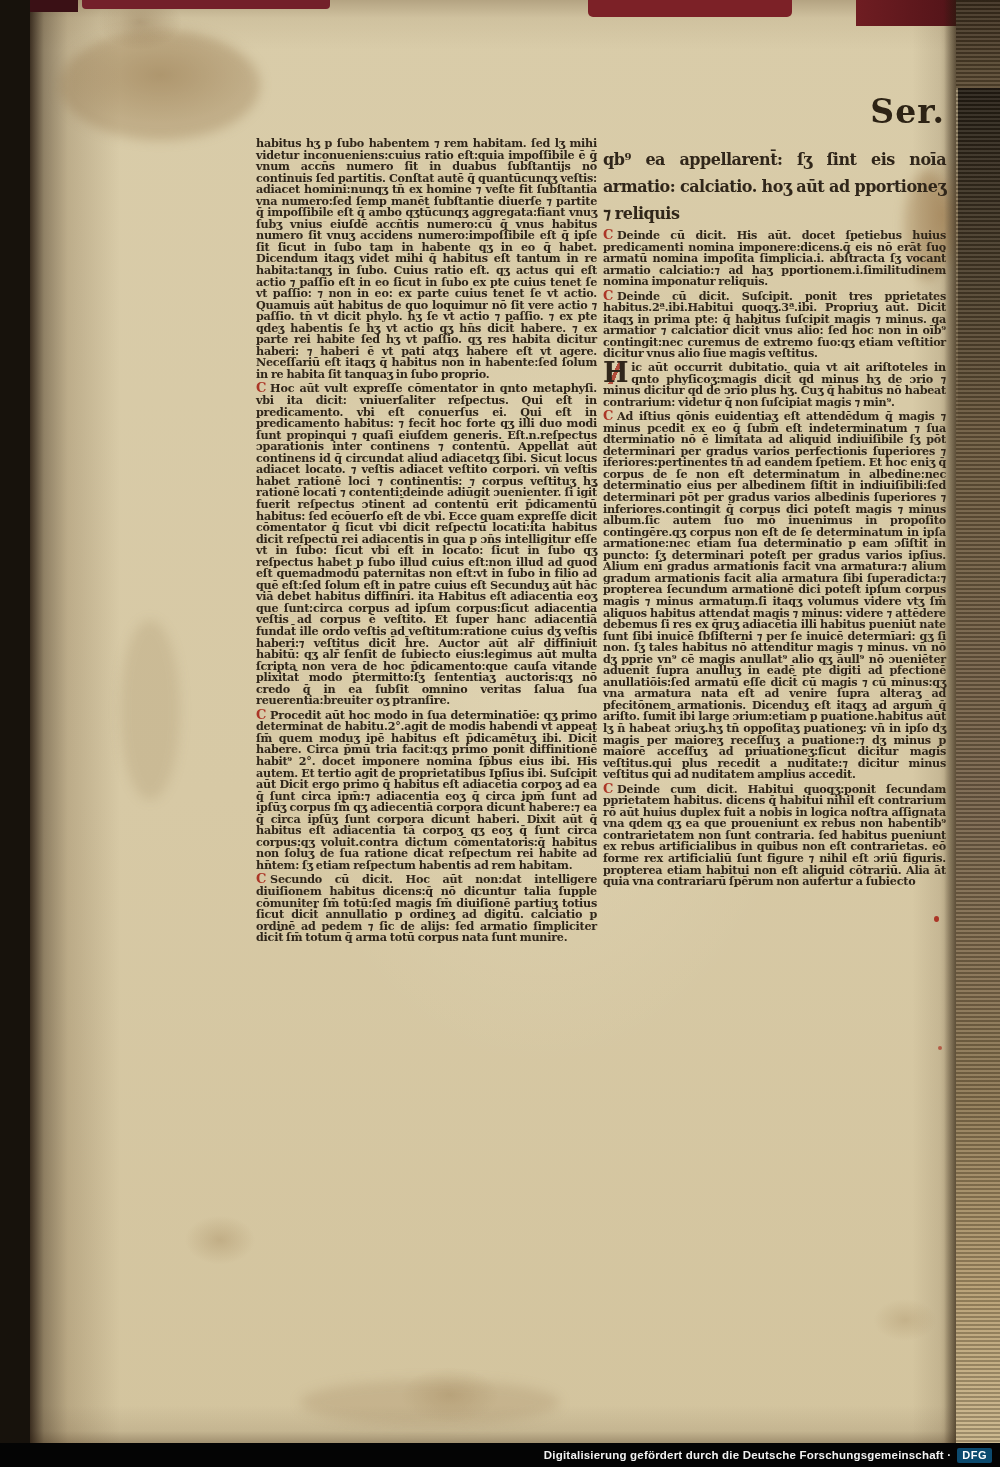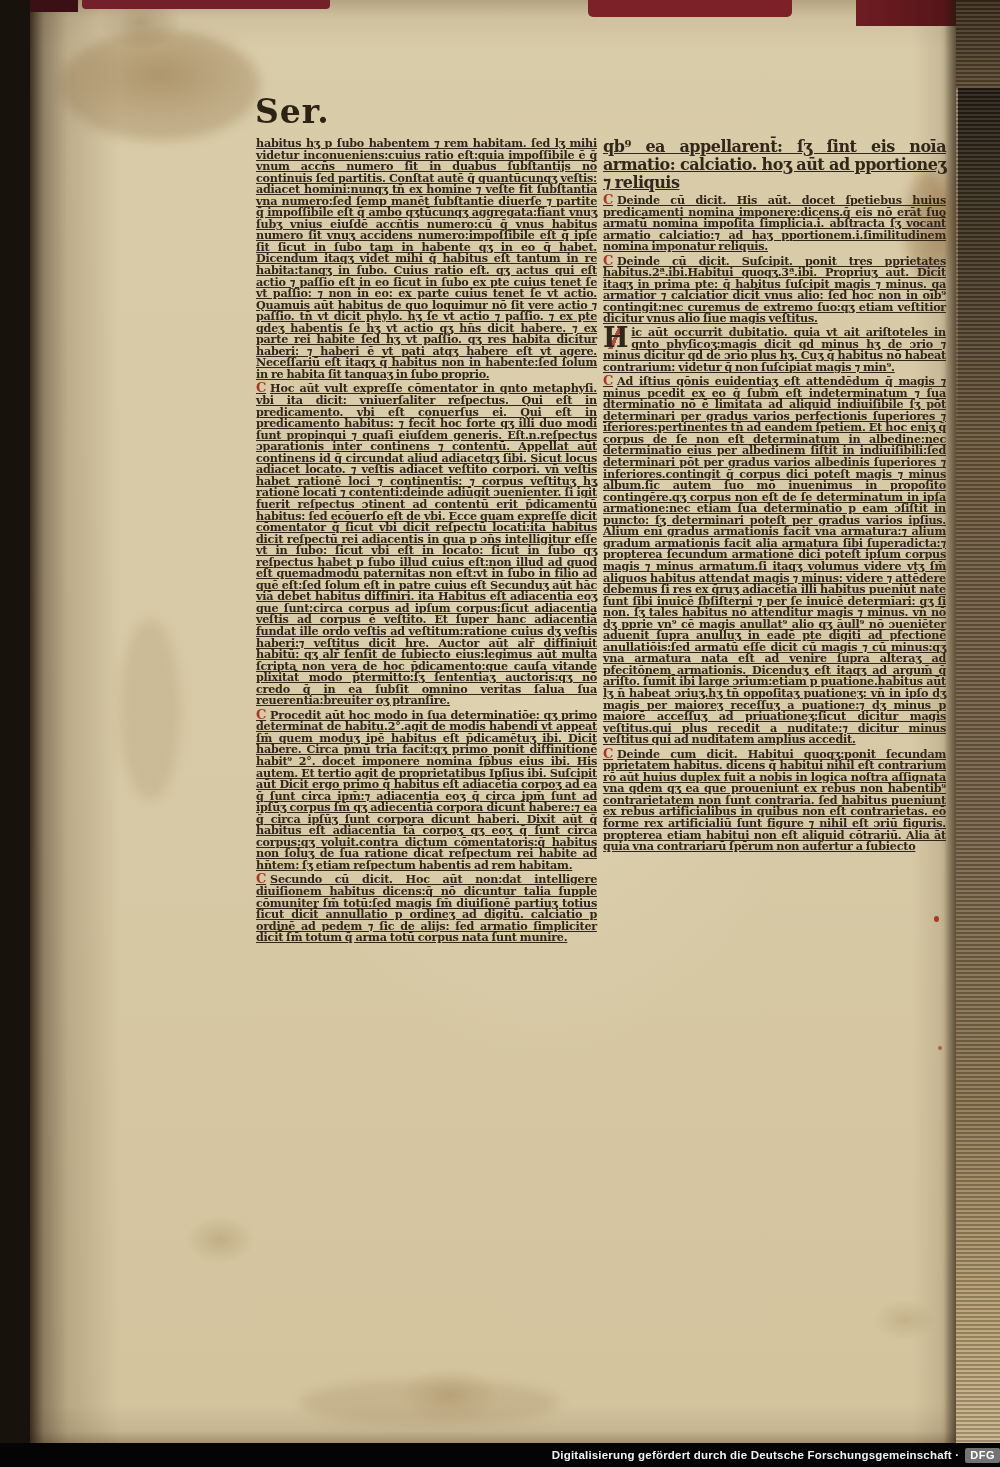--- a/index.html
+++ b/index.html
@@ -30,42 +30,42 @@
   .fore-edge{
     position:absolute;left:956px;top:0;width:44px;height:1467px;
     background:
       repeating-linear-gradient(180deg, rgba(0,0,0,.22) 0 2px, rgba(255,255,255,.08) 2px 4px),
       linear-gradient(180deg,#3c2e1e 0%, #5d4c33 6%, #76634426 0, #6d5a3e 30%, #77634a 55%, #8d7752 75%, #b59c6f 88%, #cdb88c 100%);
   }
   .fore-edge-hl{position:absolute;left:944px;top:0;width:12px;height:1445px;
     background:linear-gradient(90deg, rgba(0,0,0,0), rgba(40,28,14,.55));}
   .footer-bar{
     position:absolute;left:0;top:1443px;width:1000px;height:24px;background:#040404;
-    display:flex;align-items:center;justify-content:flex-end;gap:6px;box-sizing:border-box;
+    display:flex;align-items:center;justify-content:flex-end;gap:6px;padding-right:8px;box-sizing:border-box;
     font-family:"Liberation Sans","DejaVu Sans",sans-serif;
   }
   .footer-credit{color:#f2f2f2;font-size:11.5px;font-weight:bold;letter-spacing:.2px;}
-  .dfg-logo{background:#737373;color:#fff;font-size:11px;font-weight:bold;
+  .dfg-logo{background:#0c4a6e;color:#fff;font-size:11px;font-weight:bold;
     padding:1px 5px 2px 5px;border-radius:2px;letter-spacing:.5px;}
   
   .running-head{
-    position:absolute;left:255px;top:92px;width:690px;text-align:left;
+    position:absolute;left:255px;top:92px;width:690px;text-align:right;
     font-size:33px;font-weight:bold;color:#2c22156;color:#2d2315;letter-spacing:1px;
   }
-  .col{position:absolute;top:138px;width:341px;color:#30261a;text-decoration:underline;}
+  .col{position:absolute;top:138px;width:341px;color:#30261a;}
   .col-left{left:256px;}
   .col-right{left:603px;width:343px;}
   .col p{margin:0 0 2px 0;}
   p.body{
     font-size:11.2px;line-height:11.55px;font-weight:700;
     text-align:justify;letter-spacing:-.25px;word-spacing:-.6px;
   }
   p.lemma{
-    font-size:16px;line-height:18px;font-weight:700;
-    letter-spacing:-.5px;word-spacing:-1px;text-align:justify;
+    font-size:16px;line-height:27px;font-weight:700;
+    letter-spacing:-.5px;word-spacing:-1px;text-align:justify;margin-top:8px;
   }
   .pilcrow{color:#ab3526;font-weight:bold;padding-right:4px;}
   p.body .pilcrow{font-size:13px;}
   p.lemma .pilcrow{font-size:18px;}
   .dropcap{
     float:left;font-size:27px;line-height:22px;font-weight:bold;margin:0 3px 0 0;
     background:linear-gradient(115deg, transparent 44%, rgba(171,53,38,.85) 44%, rgba(171,53,38,.85) 56%, transparent 56%);
   }
   .margin-speck{position:absolute;background:#ab3526;border-radius:50%;}
 </style>

